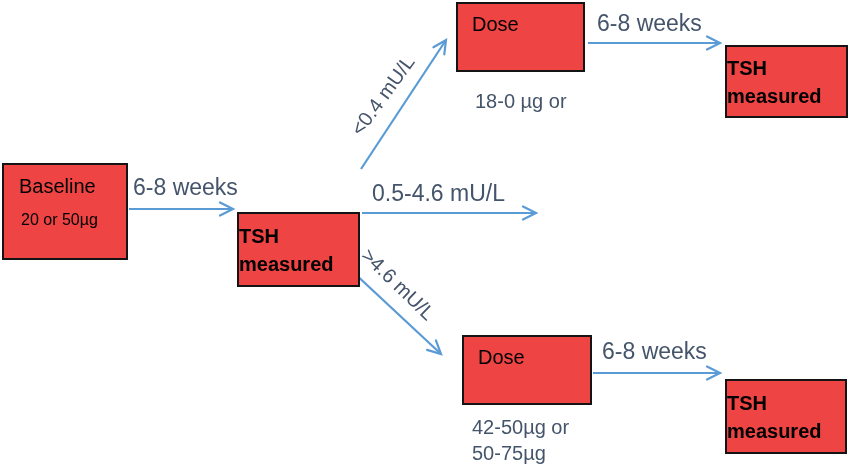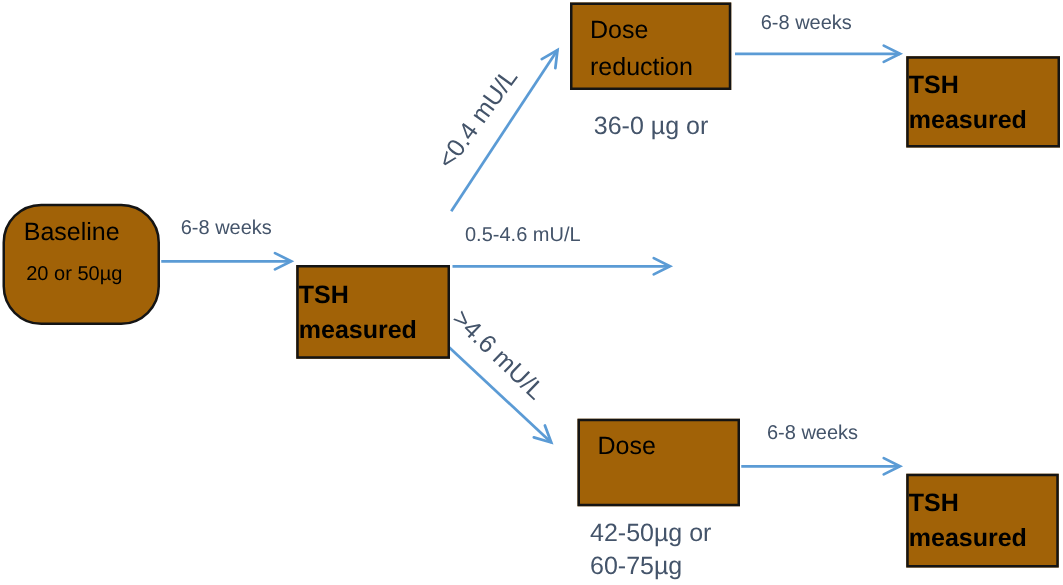--- a/index.html
+++ b/index.html
@@ -5,27 +5,27 @@
   :root{
     --arrow:#5b9bd5;
     --label:#44546a;
     --border:#141414;
   }
   html,body{margin:0;padding:0;background:#fff;}
   body{font-family:"Liberation Sans","DejaVu Sans",sans-serif;}
   .canvas{position:relative;width:850px;height:468px;background:#ffffff;overflow:hidden;}
   .arrows{position:absolute;left:0;top:0;width:850px;height:468px;}
   .arrow{stroke:var(--arrow);stroke-width:2.2;fill:none;}
-  .box{position:absolute;background:#a16207;border:2px solid var(--border);box-sizing:border-box;color:#000;font-size:20px;}
+  .box{position:absolute;background:#ef4444;border:2px solid var(--border);box-sizing:border-box;color:#000;font-size:20px;}
   .tsh{font-weight:bold;border-width:2.5px;display:flex;flex-direction:column;align-items:flex-start;justify-content:center;line-height:28px;text-align:center;margin-top:44px;}
   .dosebox{padding:5px 0 0 14px;line-height:30px;}
   .baseline-title{margin:10px 0 0 15px;}
   .baseline-dose{margin:13px 0 0 17px;font-size:16px;}
   .nochange{padding-top:10px;text-align:center;}
-  .lbl{position:absolute;color:var(--label);font-size:16px;white-space:nowrap;}
+  .lbl{position:absolute;color:var(--label);font-size:23px;white-space:nowrap;}
   .lbl.center{text-align:center;}
   .note{position:absolute;color:var(--label);font-size:20px;line-height:26px;white-space:nowrap;}
   .rot{position:absolute;color:var(--label);font-size:20px;white-space:nowrap;width:100px;text-align:center;}
   .rot1{transform:rotate(-54deg);}
   .rot2{transform:rotate(44deg);}
 </style>
 </head>
 <body>
 
 <div class="canvas">
@@ -37,33 +37,32 @@
       </marker>
     </defs>
     <line class="arrow" x1="129" y1="209" x2="233" y2="209" marker-end="url(#ah)"></line>
     <line class="arrow" x1="361" y1="169" x2="446" y2="40" marker-end="url(#ah)"></line>
     <line class="arrow" x1="362" y1="213" x2="536" y2="213" marker-end="url(#ah)"></line>
     <line class="arrow" x1="323" y1="244" x2="441" y2="354" marker-end="url(#ah)"></line>
     <line class="arrow" x1="588" y1="43" x2="720" y2="43" marker-end="url(#ah)"></line>
     <line class="arrow" x1="593" y1="373" x2="720" y2="373" marker-end="url(#ah)"></line>
   </svg>
 
-  <div class="box" style="left:2px;top:163px;width:126px;height:97px;border-radius:31px;">
+  <div class="box" style="left:2px;top:163px;width:126px;height:97px;">
     <div class="baseline-title">Baseline</div>
     <div class="baseline-dose">20 or 50µg</div>
   </div>
 
   <div class="box tsh" style="left:237px;top:168px;width:123px;height:75px;">
     <div>TSH</div>
     <div>measured</div>
   </div>
 
   <div class="box dosebox" style="left:456px;top:2px;width:129px;height:70px;">
     <div>Dose</div>
-    <div>reduction</div>
   </div>
 
   <div class="box tsh" style="left:725px;top:1px;width:123px;height:73px;">
     <div>TSH</div>
     <div>measured</div>
   </div>
 
 
   <div class="box dosebox" style="left:462px;top:335px;width:130px;height:70px;">
     <div>Dose</div>
@@ -80,21 +79,21 @@
 
   <div class="lbl center" style="left:597px;top:10px;width:96px;">6-8 weeks</div>
 
   <div class="lbl center" style="left:602px;top:338px;width:96px;">6-8 weeks</div>
 
   <div class="rot rot1" style="left:333px;top:84px;">&lt;0.4 mU/L</div>
 
   <div class="rot rot2" style="left:348px;top:273px;">&gt;4.6 mU/L</div>
 
   <div class="note" style="left:475px;top:88px;">
-    <div>36-0 µg or</div>
+    <div>18-0 µg or</div>
   </div>
 
   <div class="note" style="left:472px;top:414px;">
     <div>42-50µg or</div>
-    <div>60-75µg</div>
+    <div>50-75µg</div>
   </div>
 
 </div>
 
 </body></html>

